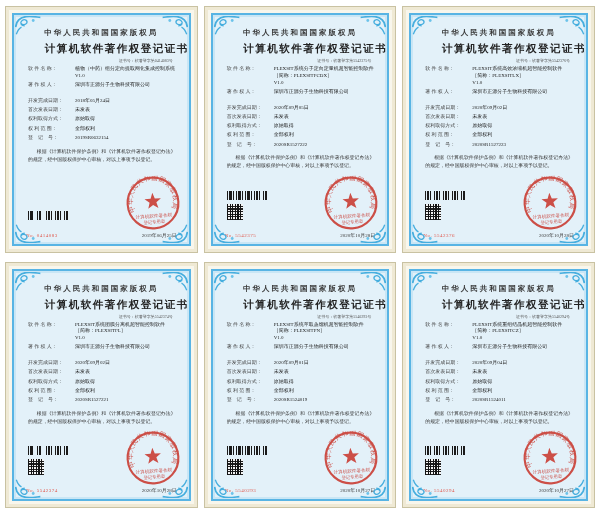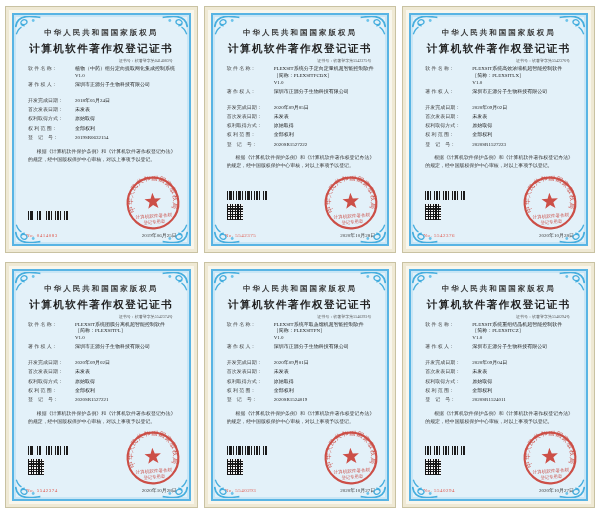--- a/index.html
+++ b/index.html
@@ -10,21 +10,21 @@
           column-gap:6px; row-gap:9px; background:#ffffff; }
   .cert { background:#f8f6ec; border:1px solid #c9c2a2; box-shadow:inset 0 0 0 3px #efe9d4;
           padding:6px; position:relative; }
   .cert-body { position:relative; width:100%; height:100%; background:#e3f1f9;
                border:2px solid #58b4e4; box-shadow:inset 0 0 0 2px #c9e6f5; overflow:hidden; }
   .cnr { position:absolute; width:26px; height:26px; z-index:2; }
   .cnr.tl{top:1px;left:1px;} .cnr.tr{top:1px;right:1px;transform:scaleX(-1);}
   .cnr.bl{bottom:1px;left:1px;transform:scaleY(-1);} .cnr.br{bottom:1px;right:1px;transform:scale(-1,-1);}
   .hdr { margin-top:13px; text-align:center; font-size:7.5px; font-weight:bold;
          letter-spacing:2px; color:#3a3a3a; }
-  .ttl { margin-top:4px; text-align:center; font-size:10.5px; font-weight:bold;
+  .ttl { margin-top:4px; text-align:right; font-size:10.5px; font-weight:bold;
          letter-spacing:1.5px; color:#222; }
   .certline { margin:2px 16px 0 0; text-align:right; font-size:4px; color:#555; }
   .fields { margin:3px 12px 0 14px; }
   .row { display:flex; font-size:5px; color:#333; margin-top:2.5px; line-height:1.35; }
   .row.sp { margin-top:9px; }
   .lab { flex:0 0 47px; color:#444; white-space:nowrap; }
   .val { flex:1; color:#222; }
   .val.pre { white-space:pre-line; }
   .body-text { margin:6px 13px 0 14px; font-size:4.9px; line-height:1.65; color:#333;
                text-indent:1.8em; text-align:justify; }

